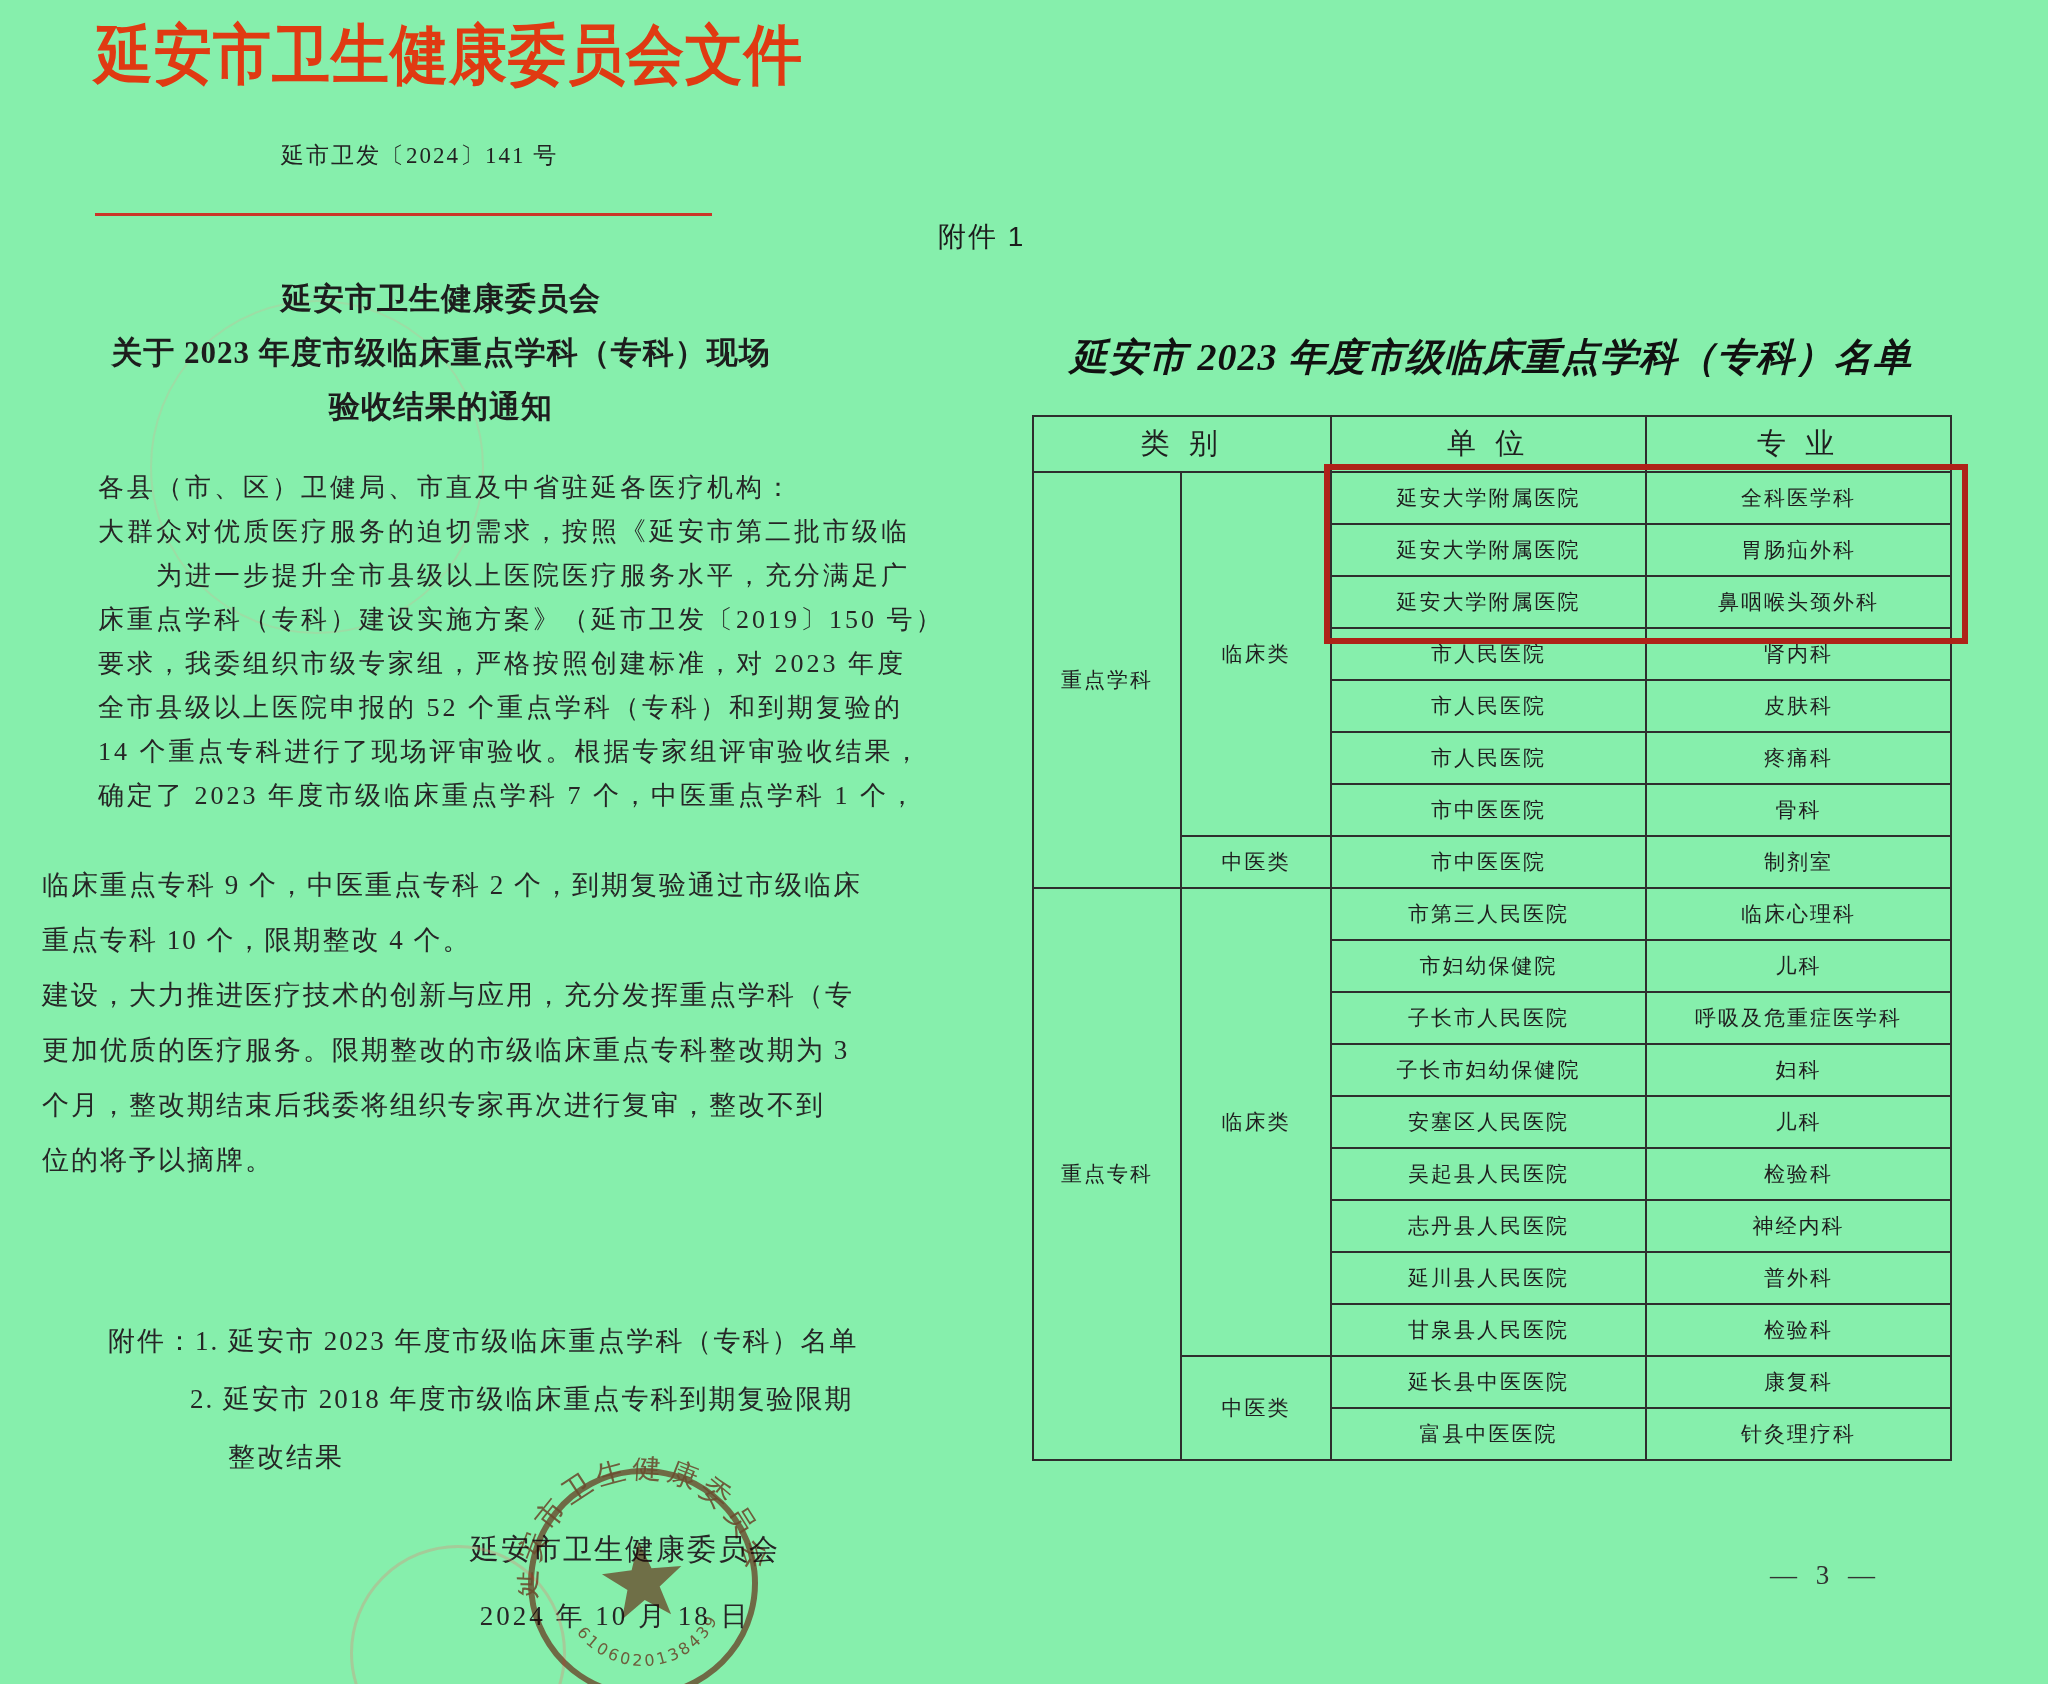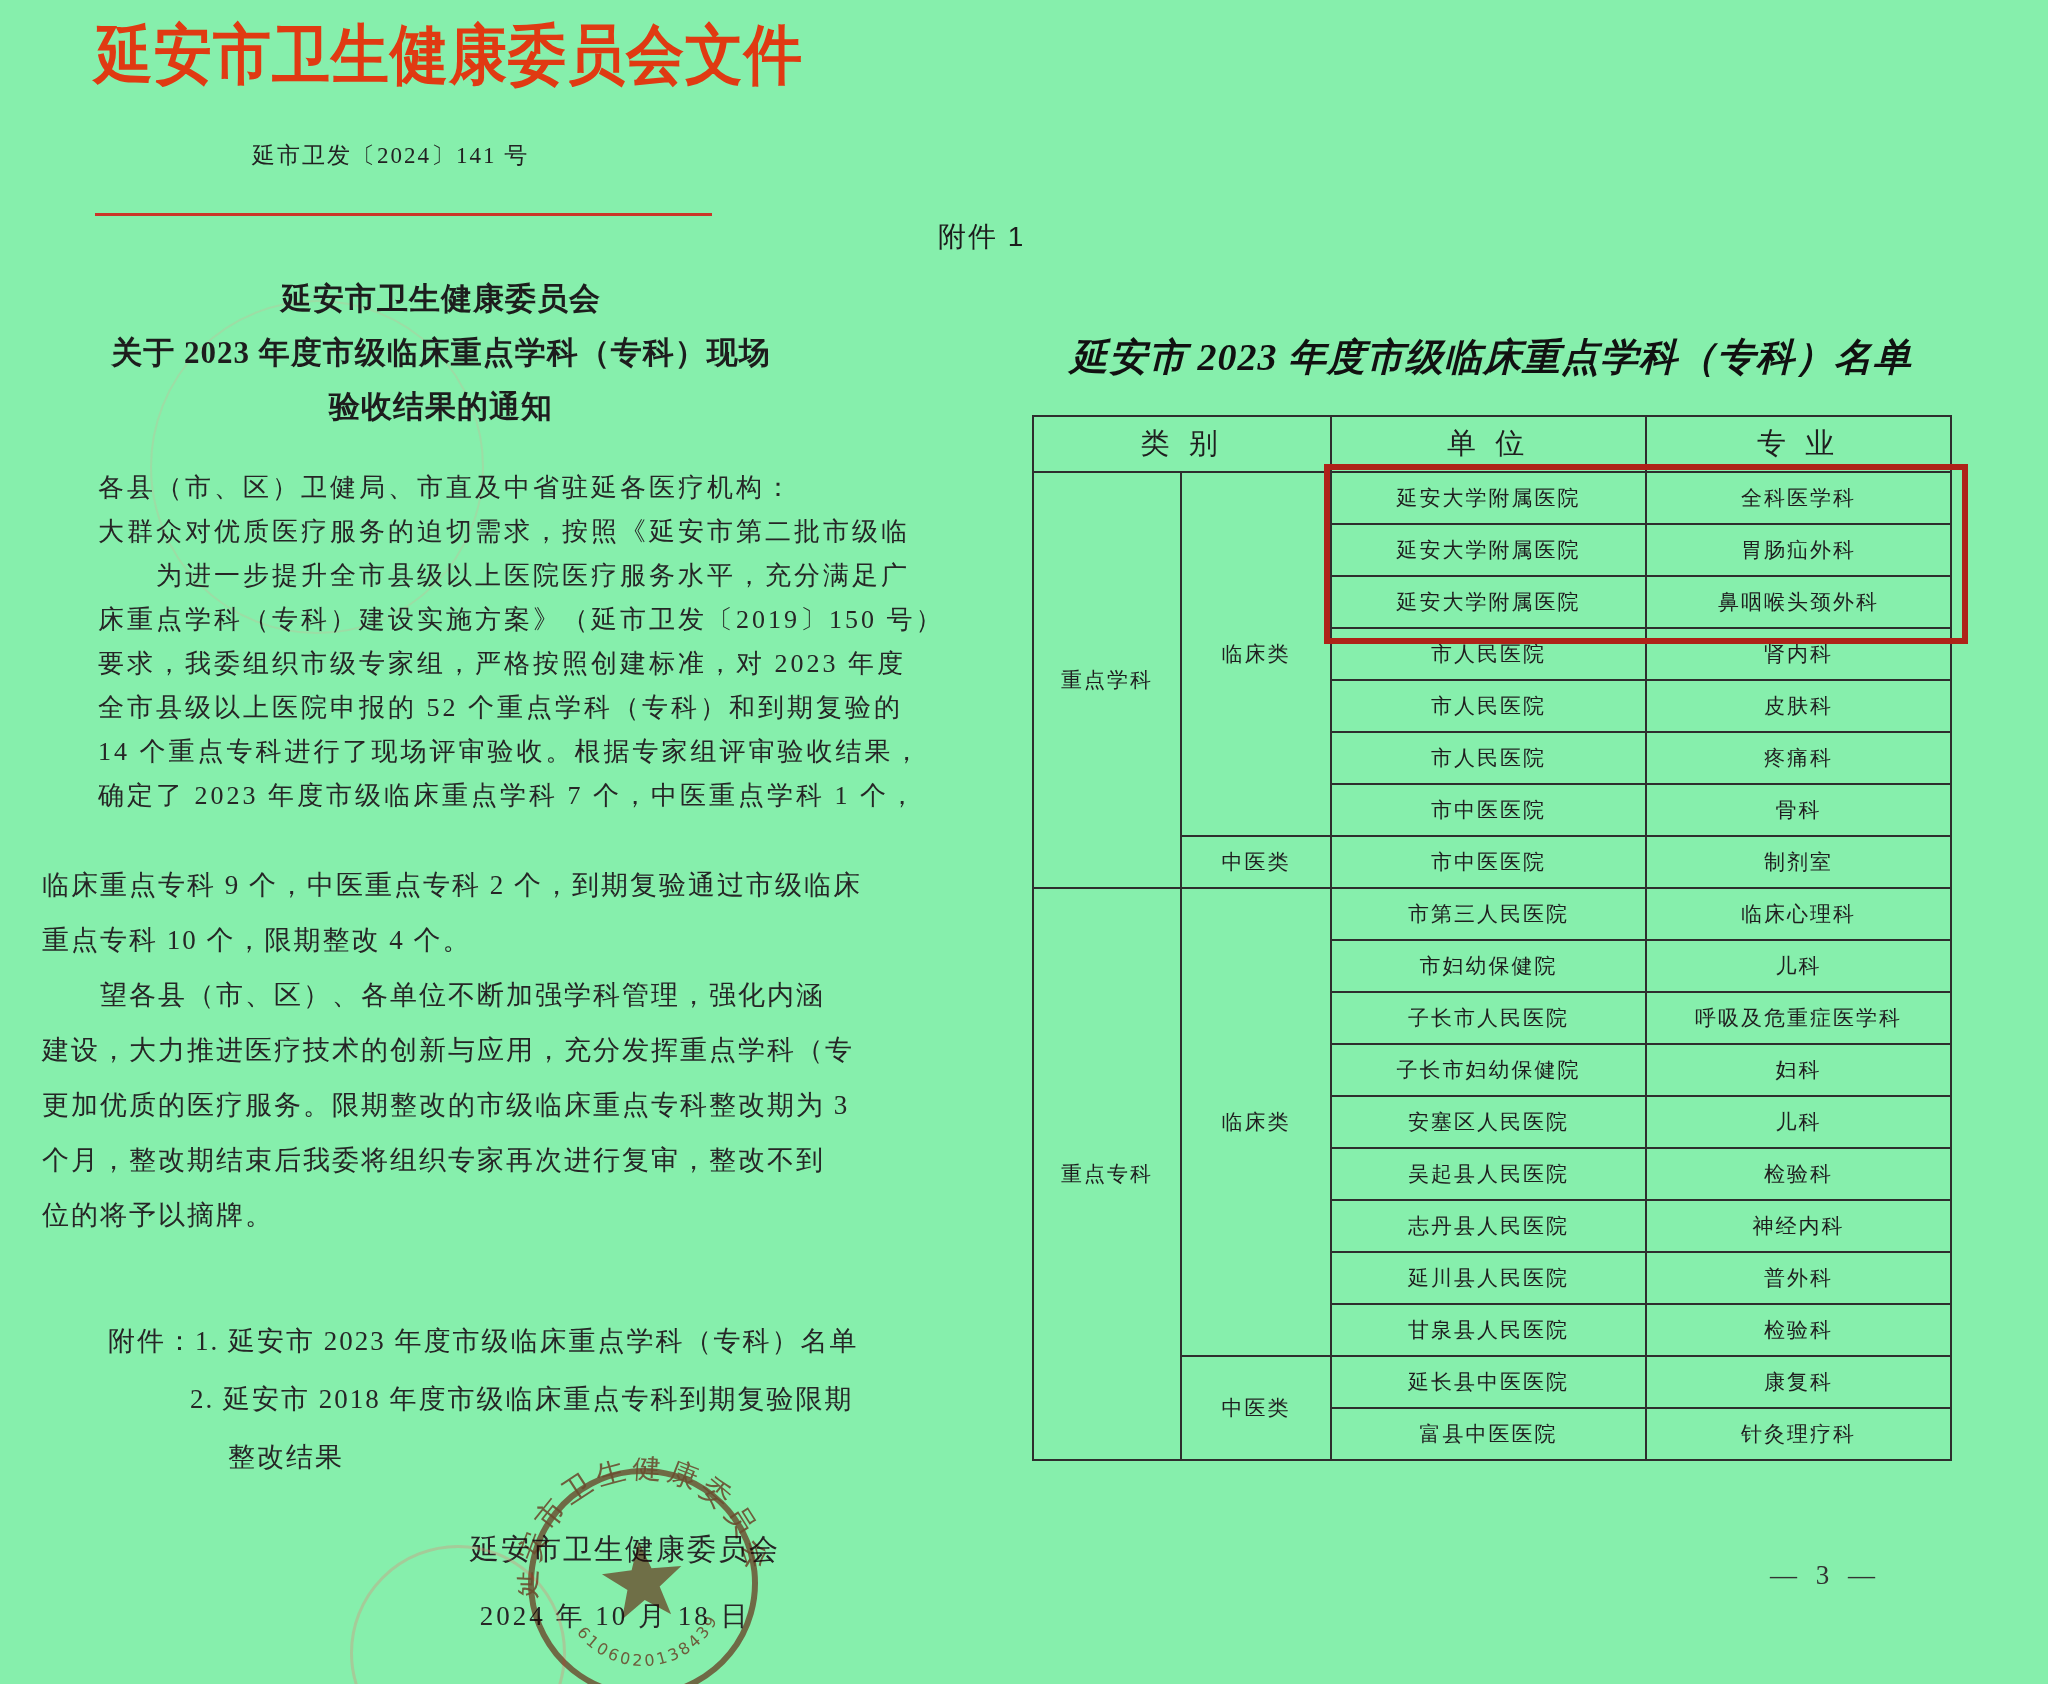--- a/index.html
+++ b/index.html
@@ -3,21 +3,21 @@
 <meta charset="utf-8">
 <style>
   html,body{margin:0;padding:0;background:#e8e8e8;}
   .canvas{position:relative;width:2048px;height:1684px;background:#86efac;overflow:hidden;
           font-family:"Liberation Serif","DejaVu Serif",serif;color:#2e2e2e;}
   .abs{position:absolute;}
 
   
   .banner{left:95px;top:12px;width:700px;font-size:58px;font-weight:900;color:#e03a12;
           letter-spacing:1px;white-space:nowrap;transform:scaleY(1.12);transform-origin:top left;}
-  .doc-number{left:82px;top:140px;width:617px;text-align:center;font-size:23px;letter-spacing:2px;color:#222;}
+  .doc-number{left:111px;top:140px;width:617px;text-align:center;font-size:23px;letter-spacing:2px;color:#222;}
   .red-rule{left:95px;top:213px;width:617px;height:3px;background:#cb3528;}
   .ghost-ring{border-radius:50%;pointer-events:none;}
   .ring1{left:150px;top:300px;width:330px;height:330px;border:2px solid rgba(235,160,140,.22);}
   .ring2{left:350px;top:1545px;width:210px;height:210px;border:3px solid rgba(228,132,115,.33);}
 
   .doc-title{left:95px;width:692px;text-align:center;font-size:31px;font-weight:bold;color:#1d1d1d;
              letter-spacing:1px;white-space:nowrap;}
   .t1{top:278px;} .t2{top:332px;} .t3{top:386px;}
 
   .body1 p,.body2 p,.attach p{margin:0;white-space:nowrap;color:#262626;}
@@ -78,21 +78,20 @@
       <p>床重点学科（专科）建设实施方案》（延市卫发〔2019〕150 号）</p>
       <p>要求，我委组织市级专家组，严格按照创建标准，对 2023 年度</p>
       <p>全市县级以上医院申报的 52 个重点学科（专科）和到期复验的</p>
       <p>14 个重点专科进行了现场评审验收。根据专家组评审验收结果，</p>
       <p>确定了 2023 年度市级临床重点学科 7 个，中医重点学科 1 个，</p>
     </div>
 
     <div class="abs body2">
       <p>临床重点专科 9 个，中医重点专科 2 个，到期复验通过市级临床</p>
       <p>重点专科 10 个，限期整改 4 个。</p>
-      <p>　　望各县（市、区）、各单位不断加强学科管理，强化内涵</p>
       <p>建设，大力推进医疗技术的创新与应用，充分发挥重点学科（专</p>
       <p>更加优质的医疗服务。限期整改的市级临床重点专科整改期为 3</p>
       <p>个月，整改期结束后我委将组织专家再次进行复审，整改不到</p>
       <p>位的将予以摘牌。</p>
     </div>
 
     <div class="abs attach">
       <p class="a1">附件：1. 延安市 2023 年度市级临床重点学科（专科）名单</p>
       <p class="a2">2. 延安市 2018 年度市级临床重点专科到期复验限期</p>
       <p class="a3">整改结果</p>

